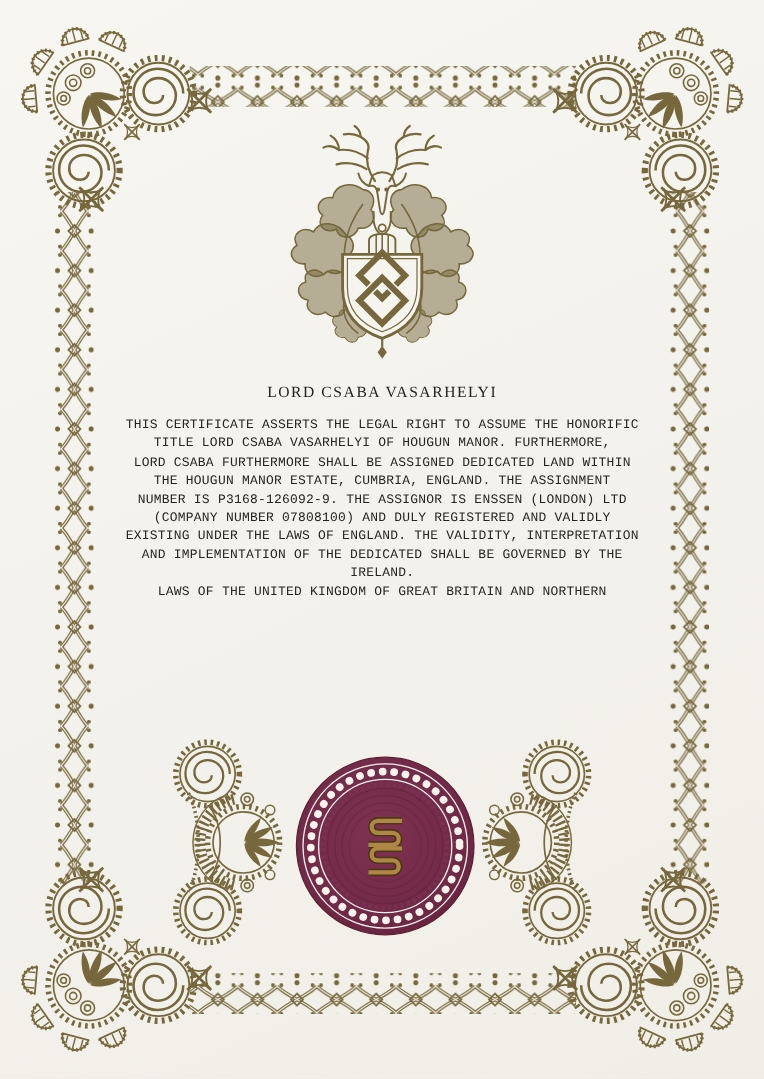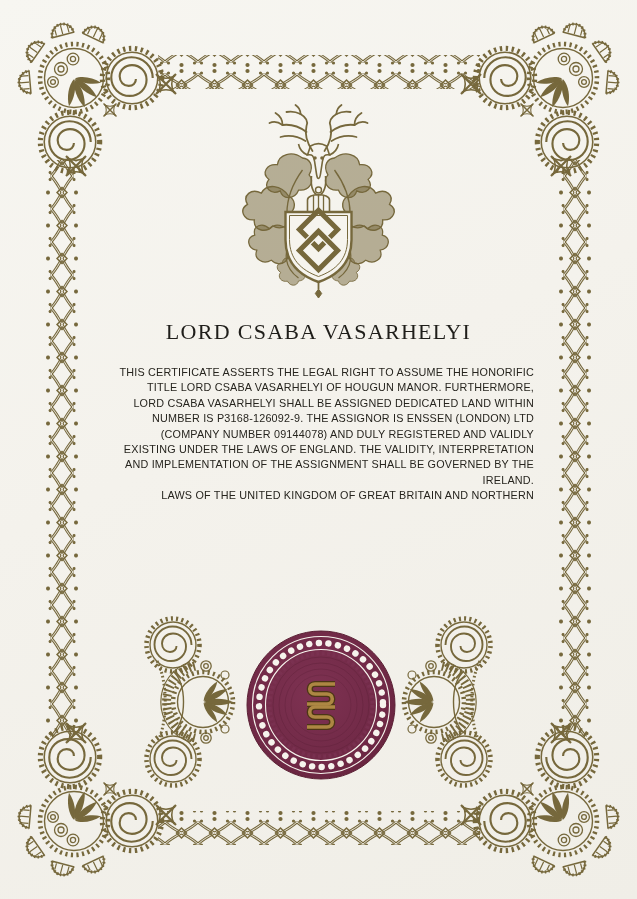--- a/index.html
+++ b/index.html
@@ -4,27 +4,27 @@
 <style>
   html,body{margin:0;padding:0;}
   body{background:#e8e6e0;font-family:"Liberation Serif","DejaVu Serif",serif;}
   .page{
     position:relative;width:637px;height:899px;overflow:hidden;
     background:linear-gradient(155deg,#f7f6f1 0%,#f4f2ec 45%,#f0eee7 100%);
   }
   .deco{position:absolute;left:0;top:0;width:637px;height:899px;}
   .title{
     position:absolute;top:319px;left:0;width:637px;margin:0;
-    text-align:center;font-size:22px;font-weight:400;color:#1f1e1a;
+    text-align:center;font-size:13px;font-weight:400;color:#1f1e1a;
     letter-spacing:1.3px;font-family:"Liberation Serif","DejaVu Serif",serif;
   }
   .body-text{
-    position:absolute;top:365px;left:103px;width:431px;
-    text-align:right;color:#26241e;font-size:10.8px;line-height:15.4px;
-    letter-spacing:0.2px;font-family:Liberation Sans, sans-serif;
+    position:absolute;top:348px;left:103px;width:431px;
+    text-align:center;color:#26241e;font-size:10.8px;line-height:15.4px;
+    letter-spacing:0.2px;font-family:Liberation Mono, monospace;
   }
   .body-text div{white-space:nowrap;}
 </style>
 </head>
 <body>
 
 <div class="page">
 
   <svg class="deco" viewBox="0 0 637 899">
     <defs>
@@ -216,22 +216,23 @@
         </g>
       </g>
     </g>
   </svg>
 
   <h1 class="title">LORD CSABA VASARHELYI</h1>
 
   <div class="body-text">
     <div>THIS CERTIFICATE ASSERTS THE LEGAL RIGHT TO ASSUME THE HONORIFIC</div>
     <div>TITLE LORD CSABA VASARHELYI OF HOUGUN MANOR. FURTHERMORE,</div>
-    <div>LORD CSABA VASARHELYI SHALL BE ASSIGNED DEDICATED LAND WITHIN</div>
+    <div>LORD CSABA FURTHERMORE SHALL BE ASSIGNED DEDICATED LAND WITHIN</div>
+    <div>THE HOUGUN MANOR ESTATE, CUMBRIA, ENGLAND. THE ASSIGNMENT</div>
     <div>NUMBER IS P3168-126092-9. THE ASSIGNOR IS ENSSEN (LONDON) LTD</div>
-    <div>(COMPANY NUMBER 09144078) AND DULY REGISTERED AND VALIDLY</div>
+    <div>(COMPANY NUMBER 07808100) AND DULY REGISTERED AND VALIDLY</div>
     <div>EXISTING UNDER THE LAWS OF ENGLAND. THE VALIDITY, INTERPRETATION</div>
-    <div>AND IMPLEMENTATION OF THE ASSIGNMENT SHALL BE GOVERNED BY THE</div>
+    <div>AND IMPLEMENTATION OF THE DEDICATED SHALL BE GOVERNED BY THE</div>
     <div>IRELAND.</div>
     <div>LAWS OF THE UNITED KINGDOM OF GREAT BRITAIN AND NORTHERN</div>
   </div>
 
 </div>
 
 </body></html>

